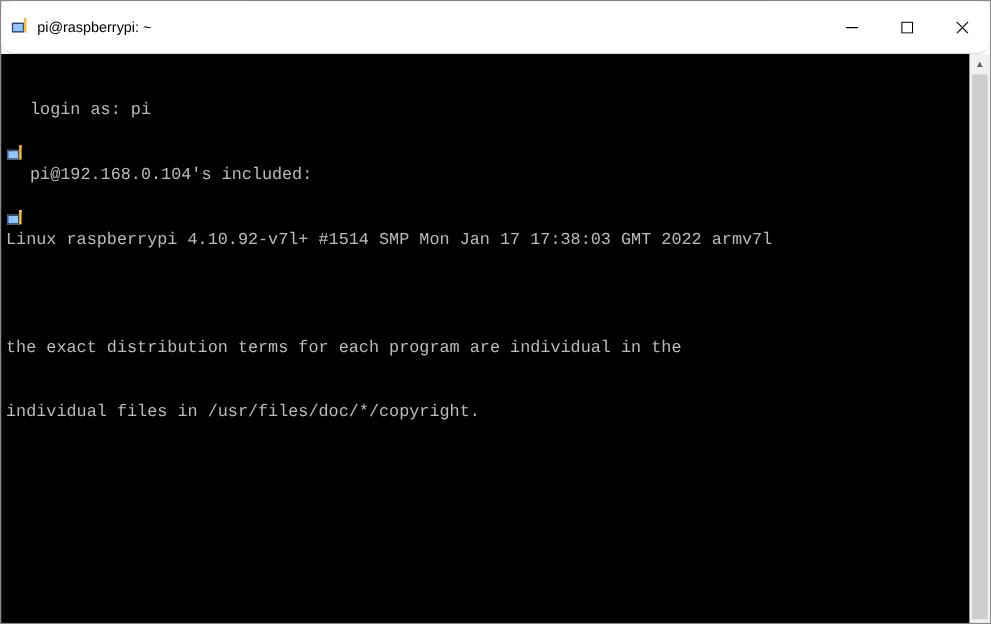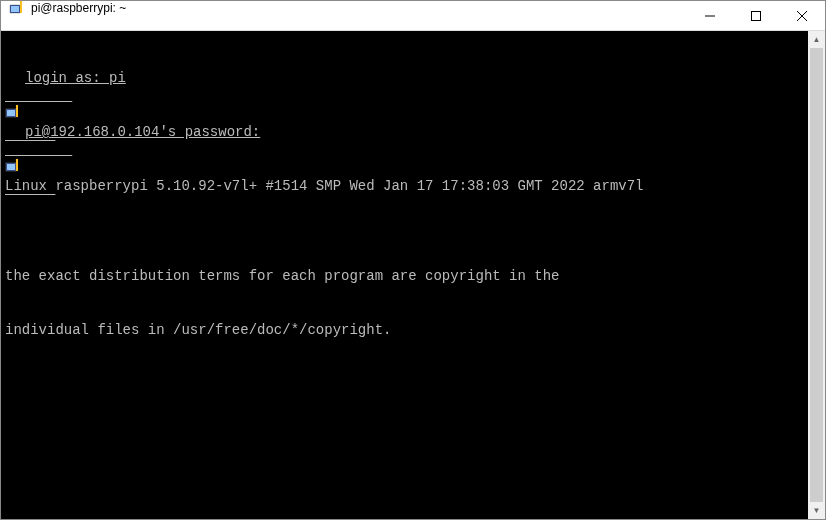--- a/index.html
+++ b/index.html
@@ -5,24 +5,26 @@
     * { margin: 0; padding: 0; box-sizing: border-box; }
     body {
       font-family: "Segoe UI", Tahoma, sans-serif;
       background: #fff;
       width: 826px;
       height: 520px;
       overflow: hidden;
       border: 1px solid #888;
     }
     .titlebar {
-      height: 30px;
+      height: 44px;
       background: #fff;
       display: flex;
+      align-items: center;
       border-bottom: 1px solid #ddd;
+      border-radius: 11px;
     }
     .titlebar-icon {
       width: 16px;
       height: 16px;
       margin-left: 8px;
       margin-right: 6px;
       display: flex;
       align-items: center;
       justify-content: center;
     }
@@ -83,21 +85,21 @@
     }
     .scroll-thumb {
       position: absolute;
       top: 0;
       left: 2px;
       right: 2px;
       height: 100%;
       background: #cdcdcd;
     }
     .line { display: block; }
-    .line-with-icon { display: flex; align-items: flex-start; text-decoration: underline; }
+    .line-with-icon { display: flex; align-items: flex-end; }
     .line-icon {
       width: 16px;
       height: 16px;
       margin-right: 4px;
       flex-shrink: 0;
     }
     .putty-svg { width: 16px; height: 16px; }
   </style>
 </head>
 <body>
@@ -147,26 +149,26 @@
     </div>
     <div class="line-with-icon">
       <span class="line-icon">
         <svg class="putty-svg" viewBox="0 0 16 16">
           <rect x="1" y="4" width="10" height="8" fill="#1e3a8a" stroke="#888" stroke-width="0.5"></rect>
           <rect x="2" y="5" width="8" height="6" fill="#93c5fd"></rect>
           <rect x="11" y="0" width="2" height="12" fill="#fbbf24"></rect>
           <circle cx="12" cy="1" r="1.2" fill="#fbbf24"></circle>
         </svg>
       </span>
-      <span>pi@192.168.0.104's password:</span>
+      <span>pi@192.168.0.104's included:</span>
     </div>
-    <span class="line">Linux raspberrypi 5.10.92-v7l+ #1514 SMP Wed Jan 17 17:38:03 GMT 2022 armv7l</span>
+    <span class="line">Linux raspberrypi 4.10.92-v7l+ #1514 SMP Mon Jan 17 17:38:03 GMT 2022 armv7l</span>
     <span class="line"></span>
-    <span class="line">the exact distribution terms for each program are copyright in the</span>
-    <span class="line">individual files in /usr/free/doc/*/copyright.</span>
+    <span class="line">the exact distribution terms for each program are individual in the</span>
+    <span class="line">individual files in /usr/files/doc/*/copyright.</span>
     <span class="line"></span>
     
     
     
   </div>
   <div class="scrollbar">
     <div class="scroll-arrow">▲</div>
     <div class="scroll-track">
       <div class="scroll-thumb"></div>
     </div>

